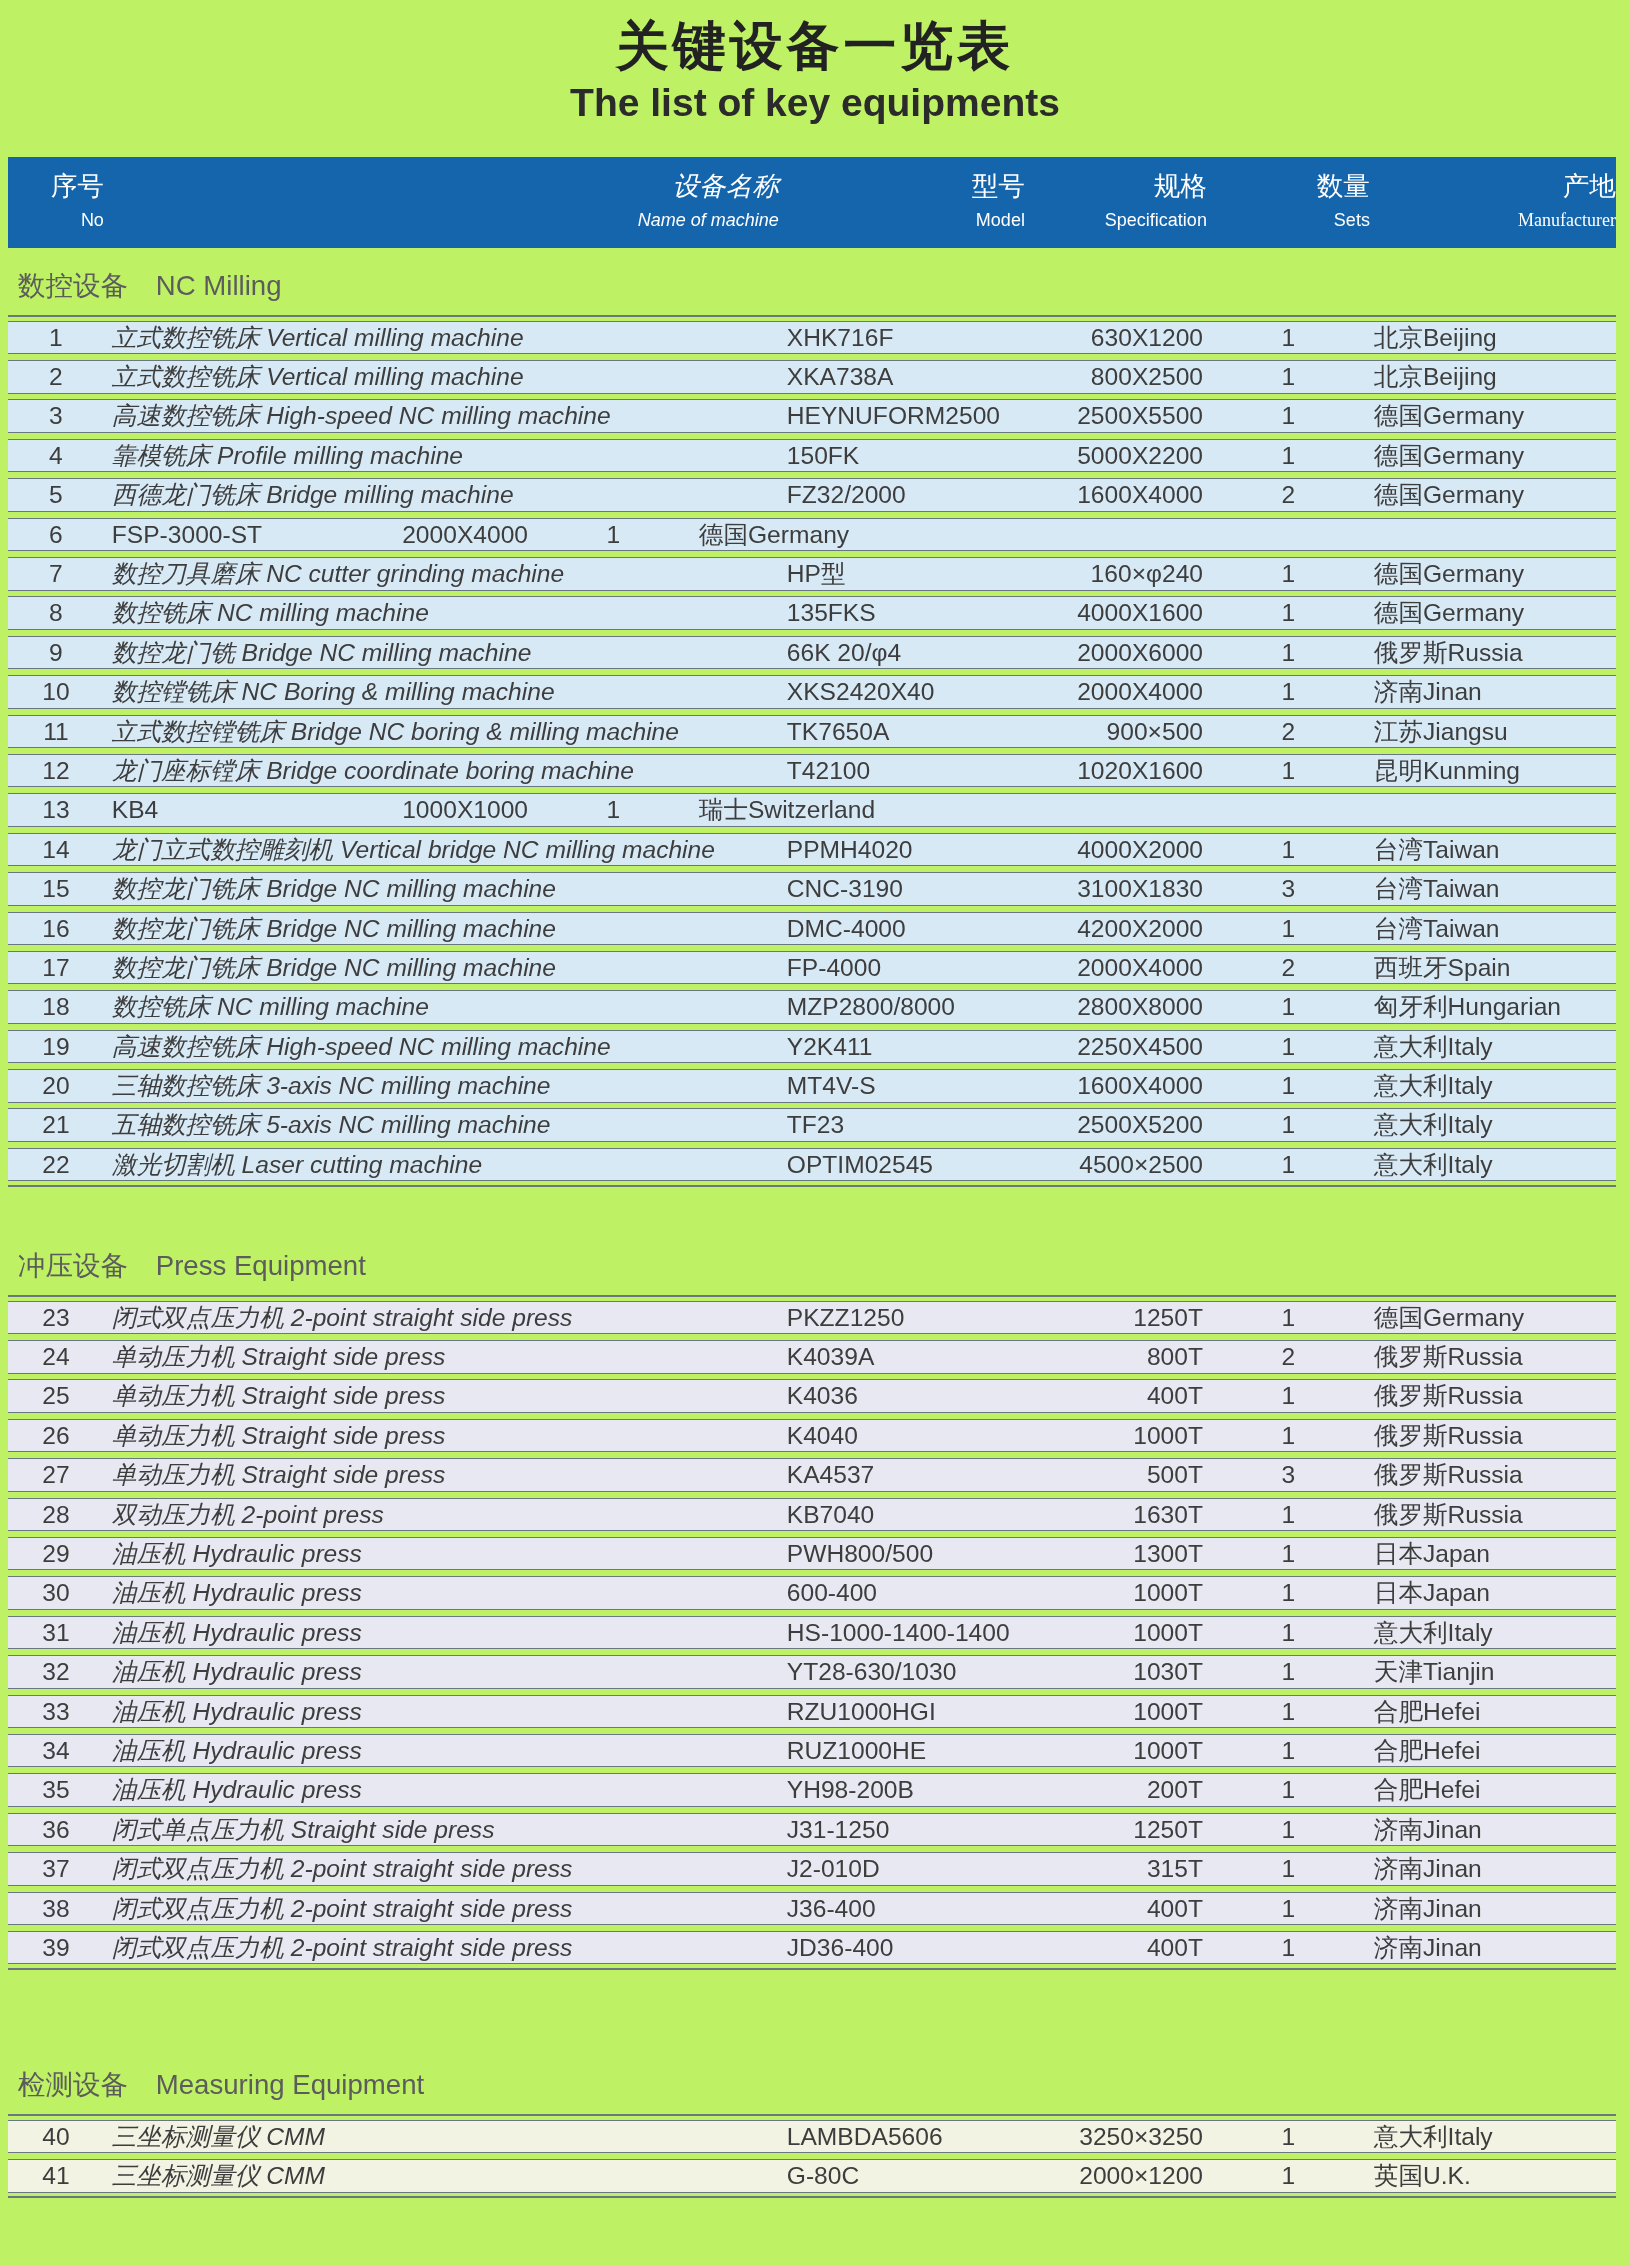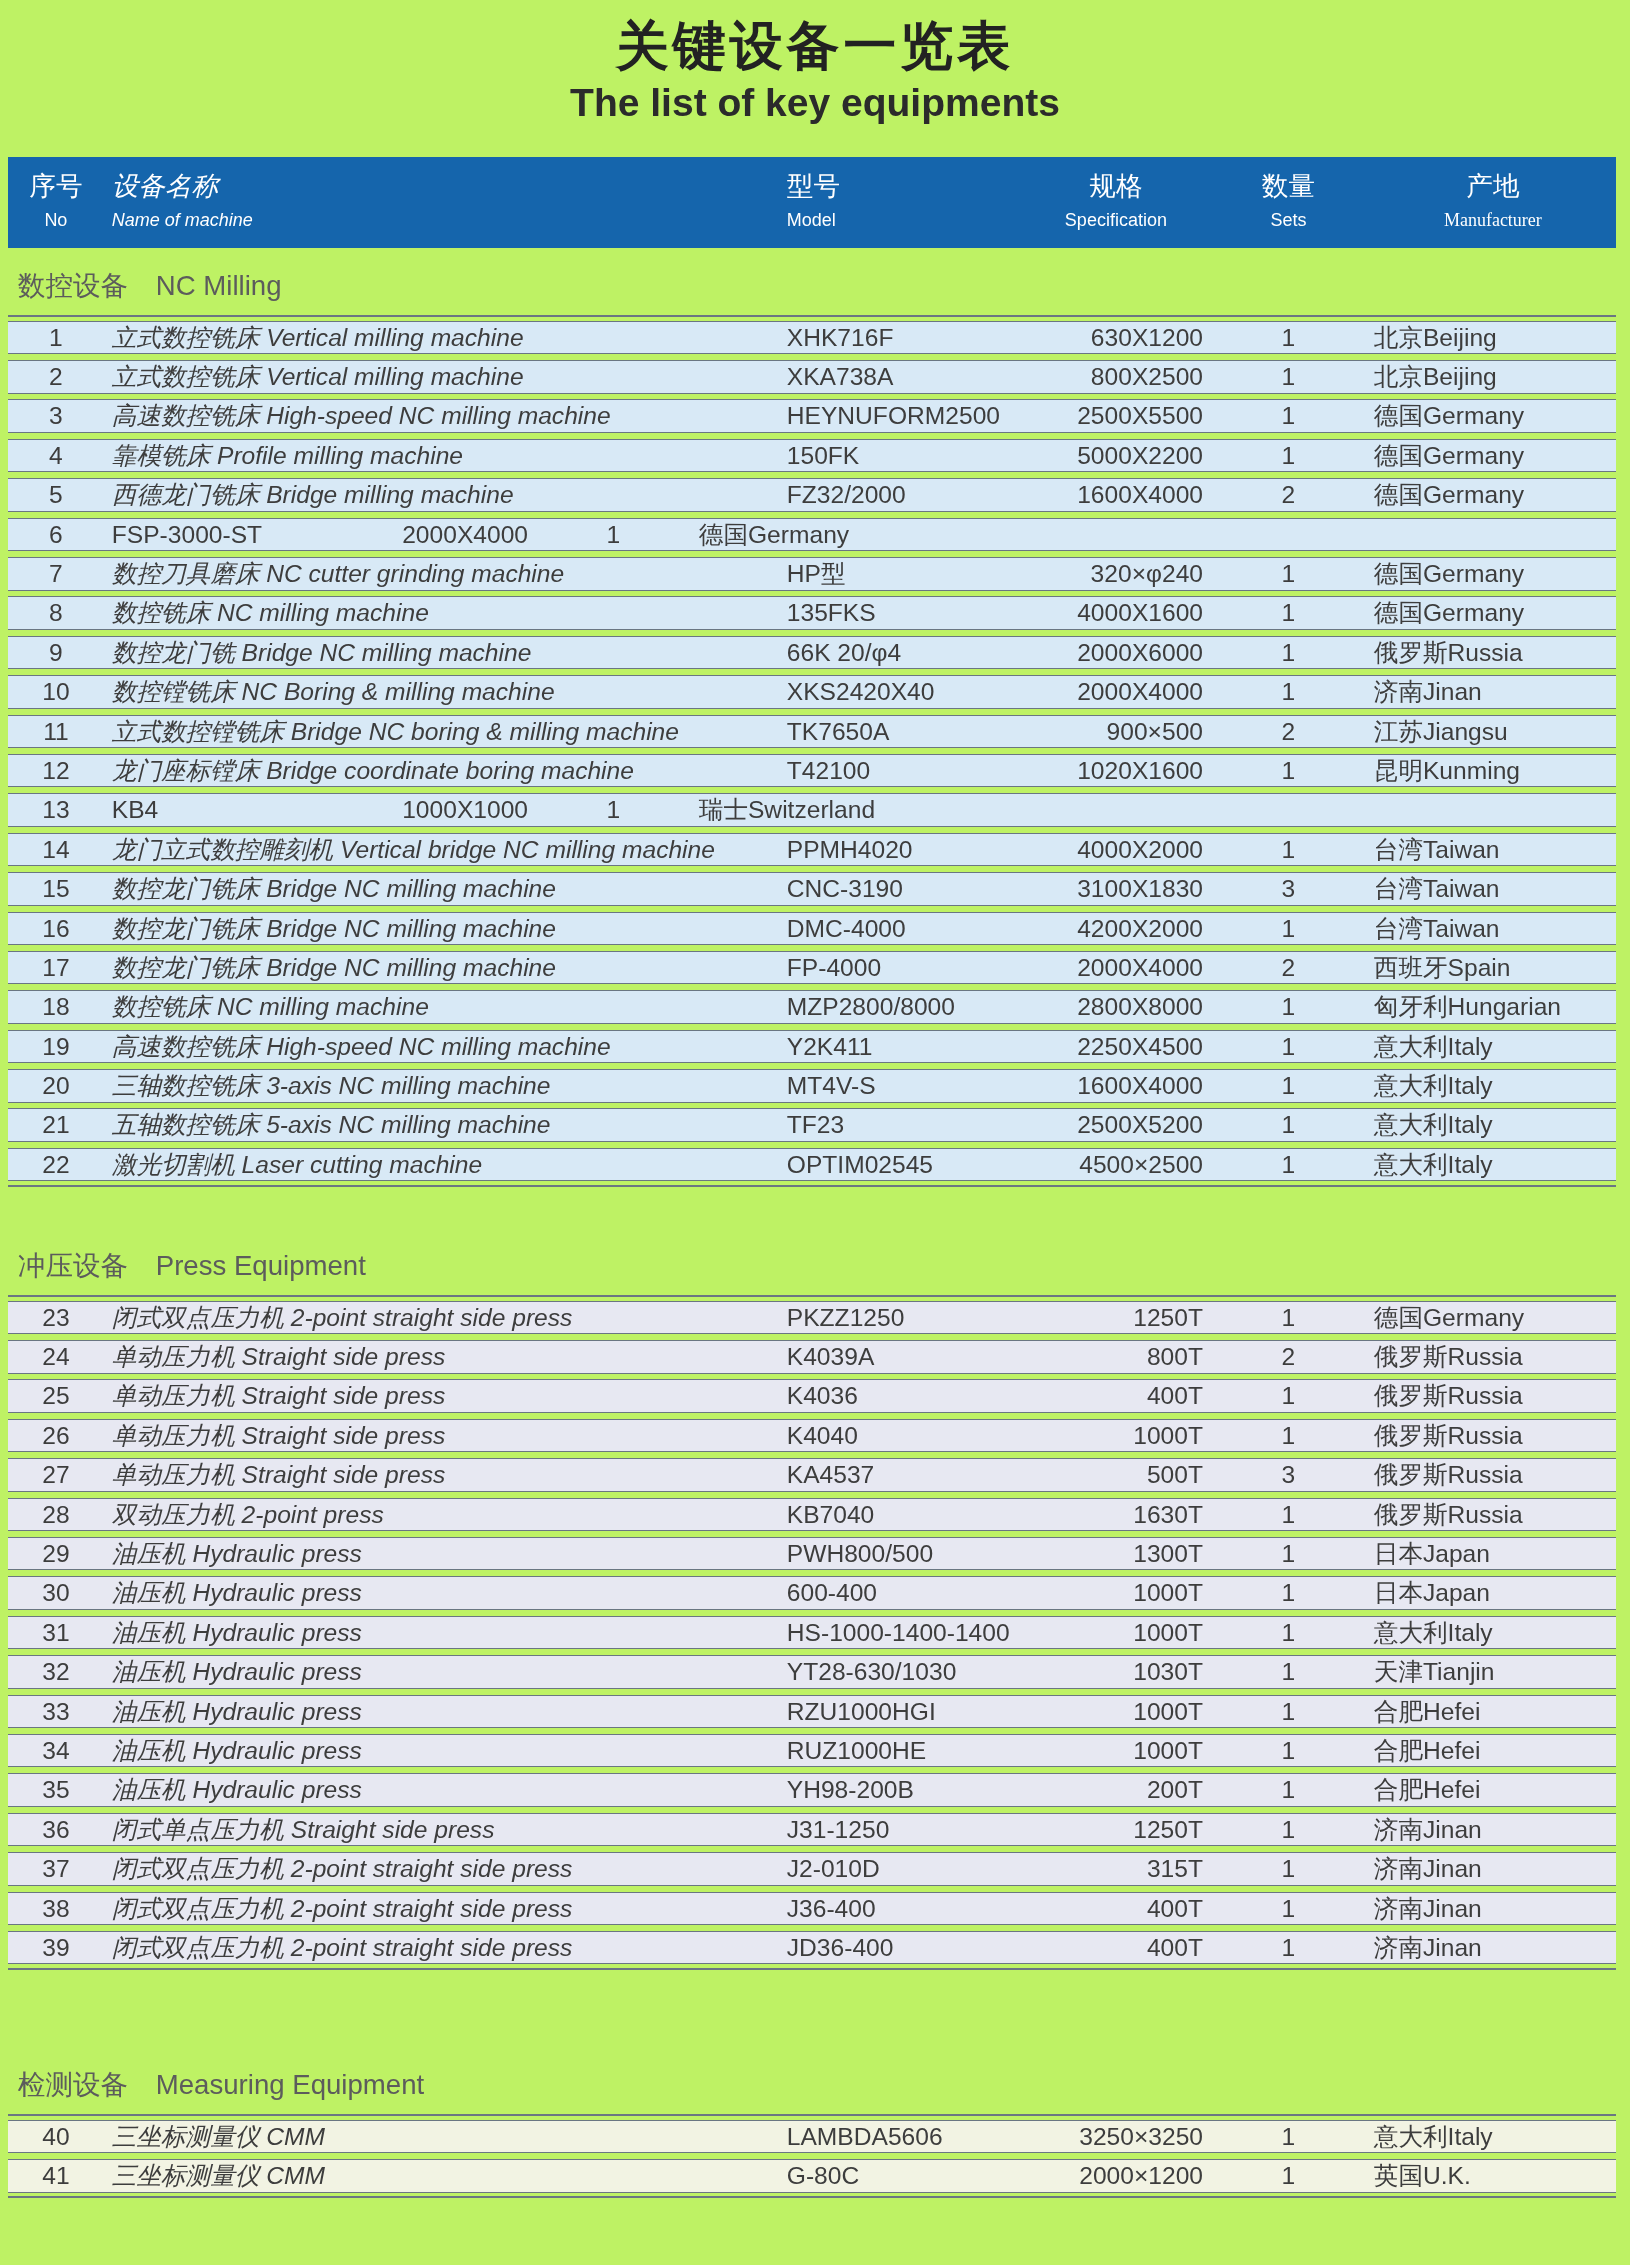--- a/index.html
+++ b/index.html
@@ -22,21 +22,21 @@
   .col-no     { width:96px;  text-align:center; flex:none; }
   .col-name   { width:675px; text-align:left;  padding-left:7.9px; box-sizing:border-box; flex:none;font-style:italic; }
   .col-model  { width:246px; text-align:left;  padding-left:7.9px; box-sizing:border-box; flex:none; }
   .col-spec   { width:182px; text-align:right; padding-right:3.9px; box-sizing:border-box; flex:none; }
   .col-sets   { width:163px; text-align:center; flex:none; }
   .col-origin { width:246px; text-align:left; padding-left:3.9px; box-sizing:border-box; flex:none; }
   
   .thead {
     display:flex; align-items:center; height:91px; background:#1565ac; color:#ffffff;
   }
-  .hcell { display:flex; flex-direction:column; justify-content:center; }
+  .hcell { display:flex; flex-direction:column; justify-content:center;align-items:flex-end; }
   .hcell .zh { font-size:26.6px; line-height:35px; }
   .hcell .en { font-size:18px; line-height:33px; }
   .thead .col-spec  { text-align:center; padding-right:0; }
   .thead .col-origin{ text-align:center; padding-left:0;font-family:Liberation Serif, serif; }
   
   .section-label {
     margin:19.7px 0 11.8px 9.9px; font-size:27.6px; color:#5c5c5c; line-height:35px;
   }
   .section-label .en { margin-left:27.6px; }
   
@@ -136,21 +136,21 @@
             <div class="col-no">6</div>
             <div class="col-model">FSP-3000-ST</div>
             <div class="col-spec">2000X4000</div>
             <div class="col-sets">1</div>
             <div class="col-origin">德国Germany</div>
           </div>
           <div class="row">
             <div class="col-no">7</div>
             <div class="col-name">数控刀具磨床 NC cutter grinding machine</div>
             <div class="col-model">HP型</div>
-            <div class="col-spec">320×φ240</div>
+            <div class="col-spec">160×φ240</div>
             <div class="col-sets">1</div>
             <div class="col-origin">德国Germany</div>
           </div>
           <div class="row">
             <div class="col-no">8</div>
             <div class="col-name">数控铣床 NC milling machine</div>
             <div class="col-model">135FKS</div>
             <div class="col-spec">4000X1600</div>
             <div class="col-sets">1</div>
             <div class="col-origin">德国Germany</div>

